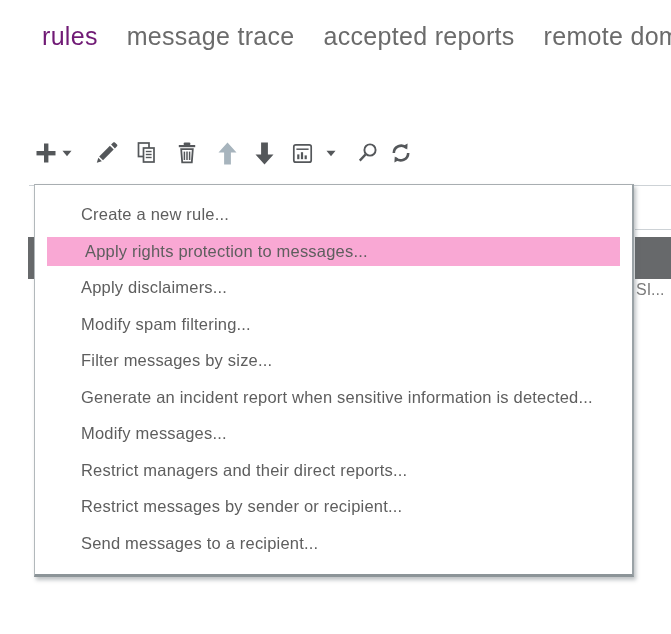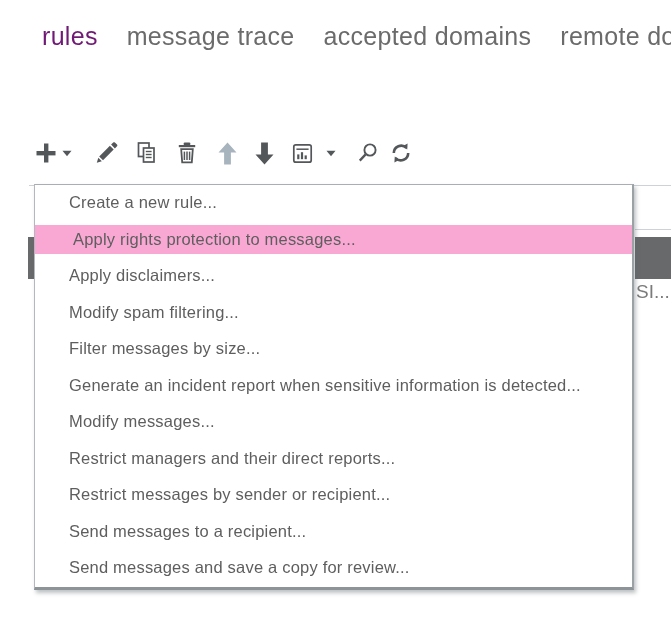--- a/index.html
+++ b/index.html
@@ -23,50 +23,50 @@
   }
   .tbtn{display:flex;align-items:center;justify-content:center;cursor:pointer;}
   .tbtn svg{display:block;}
   
   .list-top-border{position:absolute;left:29px;right:0;top:185px;height:1px;background:#cdd2d6;}
   .hdr-sliver-left{position:absolute;left:28px;width:6px;top:237px;height:42px;background:#67696b;}
   .row-line-right{position:absolute;left:635px;right:0;top:229px;height:1px;background:#cdd2d6;}
   .hdr-sliver-right{position:absolute;left:635px;right:0;top:237px;height:42px;background:#67696b;}
   .truncated-cell{
     position:absolute;left:636px;top:281px;width:34px;overflow:hidden;
-    color:#7b7b7b;font-size:19px;white-space:nowrap;
+    color:#7b7b7b;font-size:16px;white-space:nowrap;
   }
   
   .menu{
     position:absolute;left:34px;top:184px;width:597px;
     background:#fff;
     border-top:1px solid #a8aeb1;
     border-left:1px solid #b2b8bb;
     border-right:2px solid #9aa2a6;
     border-bottom:3px solid #8c9498;
     box-shadow:2px 3px 4px rgba(90,100,105,.40);
   }
-  .menu ul{list-style:none;margin:0;padding:0;}
+  .menu ul{list-style:none;margin:12px;padding:0;}
   .menu li{
     box-sizing:border-box;height:36.5px;display:flex;align-items:center;
     padding-left:34px;cursor:pointer;
     border-top:3px solid transparent;border-bottom:4px solid transparent;
     background-clip:padding-box;
     color:#5e5e5e;font-size:16.5px;font-weight:300;letter-spacing:.2px;
     white-space:nowrap;
   }
   .menu li.highlighted{background-color:#f9a8d4;padding-left:38px;}
 </style>
 </head>
 <body>
 
 <div class="topnav">
   <span class="tab active">rules</span>
   <span class="tab">message trace</span>
-  <span class="tab">accepted domains</span>
+  <span class="tab">accepted reports</span>
   <span class="tab">remote domains</span>
 </div>
 
 <div class="toolbar">
   <span class="tbtn" style="margin-right:5px;">
     <span>
       <svg width="22" height="22" viewBox="0 0 22 22">
           <g fill="#54575a">
             <rect x="9" y="1.5" width="4.4" height="19"></rect>
             <rect x="1.5" y="9" width="19" height="4.4"></rect>
@@ -192,15 +192,14 @@
     <li>Create a new rule...</li>
     <li class="highlighted">Apply rights protection to messages...</li>
     <li>Apply disclaimers...</li>
     <li>Modify spam filtering...</li>
     <li>Filter messages by size...</li>
     <li>Generate an incident report when sensitive information is detected...</li>
     <li>Modify messages...</li>
     <li>Restrict managers and their direct reports...</li>
     <li>Restrict messages by sender or recipient...</li>
     <li>Send messages to a recipient...</li>
-    <li>Send messages and save a copy for review...</li>
   </ul>
 </div>
 
 </body></html>

